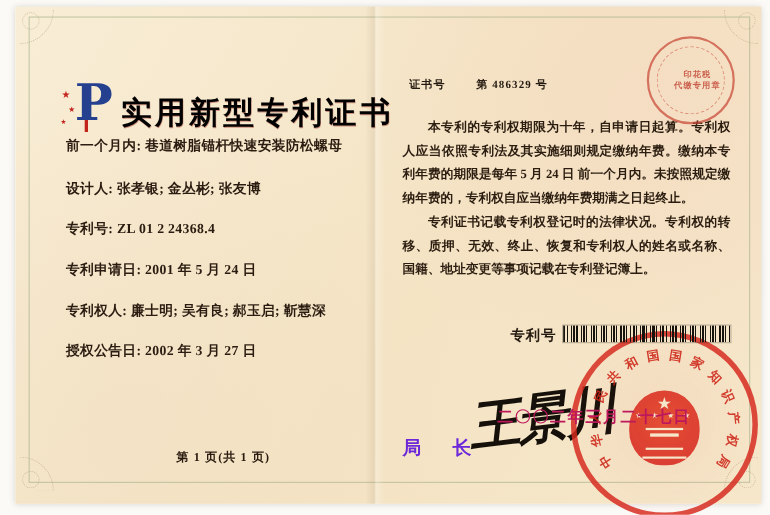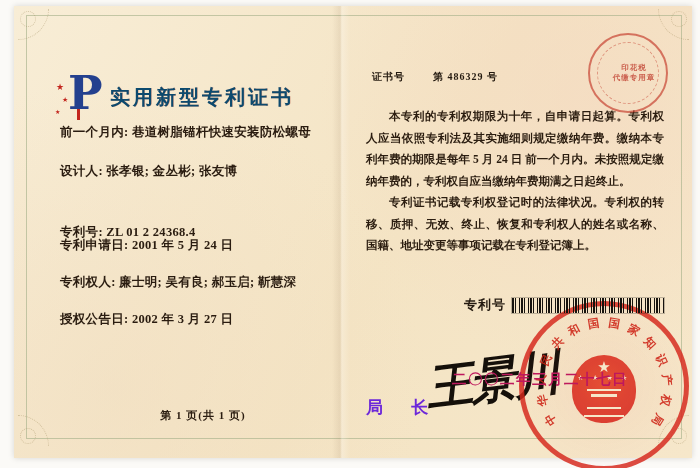--- a/index.html
+++ b/index.html
@@ -43,21 +43,21 @@
     position:absolute;left:12px;top:-4px;font-family:"DejaVu Serif",serif;
     font-size:46px;font-weight:bold;color:#24408e;line-height:1;
   }
   .logo .bar{position:absolute;left:21px;top:6px;width:3px;height:40px;background:#c3251d;}
   .logo .s1,.logo .s2,.logo .s3{position:absolute;color:#c3251d;font-size:9px;font-family:"DejaVu Sans",sans-serif;}
   .logo .s1{left:0;top:8px;}
   .logo .s2{left:6px;top:22px;font-size:7px;}
   .logo .s3{left:-1px;top:34px;font-size:6px;}
   .cert-title{
     position:absolute;left:110px;top:84px;width:230px;
-    font-size:20px;font-weight:800;color:#0c4a6e;letter-spacing:3px;
+    font-size:28px;font-weight:800;color:#000000;letter-spacing:3px;
     text-shadow:.4px .4px 0 rgba(150,20,10,.4);white-space:nowrap;
   }
   .field{
     position:absolute;left:60px;width:288px;
     font-size:12.5px;font-weight:700;color:#2a1c10;letter-spacing:.3px;white-space:nowrap;
   }
   .page-footer{
     position:absolute;left:118px;top:408px;width:170px;text-align:center;
     font-size:11px;font-weight:700;color:#2a1c10;letter-spacing:1px;
   }
@@ -66,21 +66,21 @@
   .certno{position:absolute;left:372px;top:70px;font-size:10px;font-weight:800;color:#241a10;letter-spacing:1px;}
   .certno .gap{display:inline-block;width:28px;}
   .paras{
     position:absolute;left:366px;top:106px;width:298px;
     font-size:11.5px;line-height:21.5px;font-weight:700;color:#2b1d10;
     text-align:justify;
   }
   .paras p{margin:0;text-indent:2em;}
   .barcode-row{
     position:absolute;left:366px;top:296px;width:298px;height:18px;
-    display:flex;align-items:center;justify-content:flex-end;gap:6px;z-index:6;
+    display:flex;align-items:flex-start;justify-content:flex-end;gap:6px;z-index:6;
   }
   .barcode-label{font-size:13px;font-weight:800;color:#241a10;letter-spacing:1px;}
   .barcode{
     width:152px;height:15px;background:
       repeating-linear-gradient(90deg,#17130e 0 2px,transparent 2px 3px,#17130e 3px 4px,transparent 4px 7px,#17130e 7px 8px,transparent 8px 9px);
     outline:1px solid rgba(23,19,14,.25);
   }
   .director{
     position:absolute;left:366px;top:396px;font-size:17px;font-weight:800;
     color:#6d28d9;letter-spacing:12px;z-index:3;
@@ -155,21 +155,21 @@
 <div class="cert-title">实用新型专利证书</div>
 
 <div class="field" style="top:124px;">
   <span>前一个月内:</span>
   <span>巷道树脂锚杆快速安装防松螺母</span>
 </div>
 <div class="field" style="top:163px;">
   <span>设计人:</span>
   <span>张孝银; 金丛彬; 张友博</span>
 </div>
-<div class="field" style="top:200px;margin-top:24px;">
+<div class="field" style="top:200px;">
   <span>专利号:</span>
   <span>ZL 01 2 24368.4</span>
 </div>
 <div class="field" style="top:237px;">
   <span>专利申请日:</span>
   <span>2001 年 5 月 24 日</span>
 </div>
 <div class="field" style="top:274px;">
   <span>专利权人:</span>
   <span>廉士明; 吴有良; 郝玉启; 靳慧深</span>

